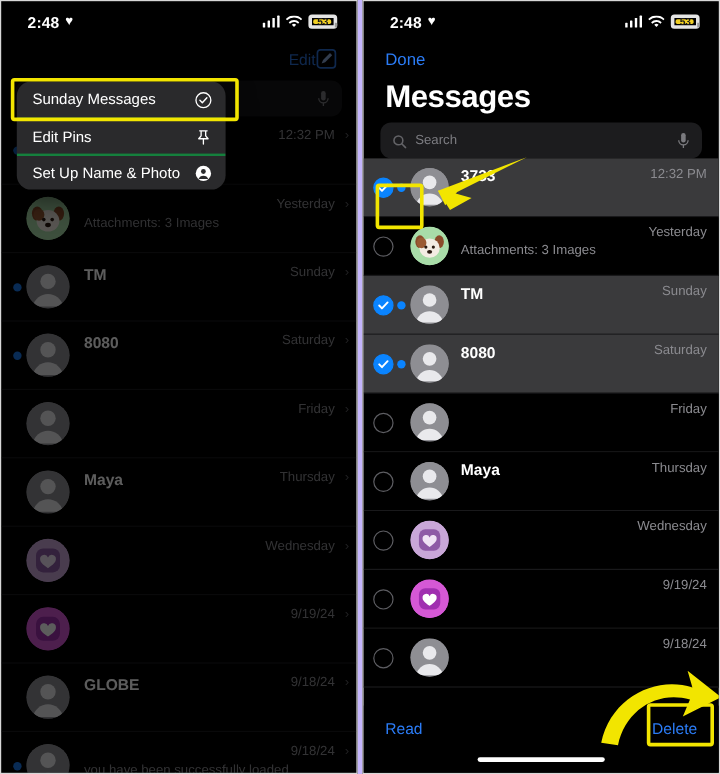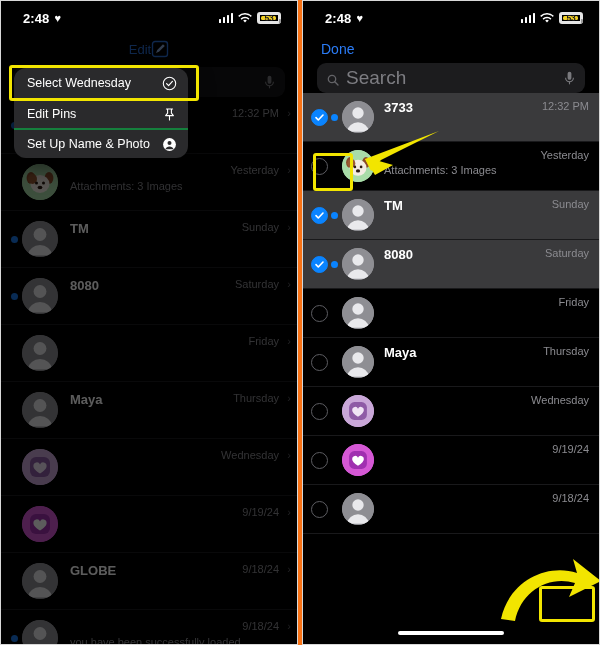--- a/index.html
+++ b/index.html
@@ -7,21 +7,21 @@
     width: 600px; height: 645px;
     background: #ffffff;
     font-family: "Liberation Sans", sans-serif;
     overflow: hidden;
   }
   .stage {
     position: relative;
     width: 600px; height: 645px;
     display: flex;
     gap: 4px;
-    background: #f97316;
+    background: #c4b5fd;
   }
   .panel {
     position: relative;
     width: 298px; height: 645px;
     background: #000000;
     overflow: hidden;
     border: 1px solid #d8d8d8;
   }
 
   
@@ -60,21 +60,21 @@
   }
   .battery .pct {
     position: relative; z-index: 2;
     font-size: 8.5px; font-weight: 700; color: #1a1a1a;
     letter-spacing: -0.2px;
   }
 
   
   .navrow {
     height: 28px; display: flex; align-items: center;
-    justify-content: center; padding: 0 16px;
+    justify-content: flex-end; padding: 0 16px;
   }
   .edit-link { font-size: 13px; color: #2b6fd6; }
   .compose-icon { width: 18px; height: 18px; }
 
   .dimmed { opacity: .36; }
 
   
   .bglist { position: absolute; left: 0; right: 0; top: 64px; bottom: 0; }
   .bg-search {
     margin: 2px 12px 0 12px; height: 30px;
@@ -155,21 +155,21 @@
   .r-title {
     padding: 2px 18px 6px 18px;
     font-size: 26px; font-weight: 800; color: #ffffff; letter-spacing: -0.4px;
   }
   .r-search {
     margin: 0 14px; height: 30px;
     background: #1c1c1e; border-radius: 9px;
     display: flex; align-items: center; gap: 7px;
     padding: 0 10px;
   }
-  .r-search .ph { flex: 1; font-size: 19px; color: #7d7d82; }
+  .r-search .ph { flex: 1; font-size: 11px; color: #7d7d82; }
   .search-icon { width: 12px; height: 12px; opacity: .65; }
 
   .rrow {
     position: relative;
     display: flex; align-items: center;
     height: 49px;
     padding-left: 8px;
     border-bottom: 1px solid #19191b;
     background: #000000;
   }
@@ -422,21 +422,21 @@
               <span class="lrow-sub">you have been successfully loaded</span>
               <span class="lrow-meta">9/18/24</span>
               <span class="chev">›</span>
             </span>
           </div>
         </div>
     </div>
 
     <div class="ctxmenu">
       <div class="ctxitem">
-        <span>Select Wednesday</span>
+        <span>Sunday Messages</span>
         <span class="ic">
           <svg width="15" height="15" viewBox="0 0 15 15">
               <circle cx="7.5" cy="7.5" r="6.2" fill="none" stroke="#fff" stroke-width="1.1"></circle>
               <path d="M4.6 7.6l2 2 3.8-4.2" fill="none" stroke="#fff" stroke-width="1.2" stroke-linecap="round" stroke-linejoin="round"></path>
             </svg>
         </span>
       </div>
       <div class="ctxitem">
         <span>Edit Pins</span>
         <span class="ic">
@@ -485,20 +485,21 @@
           <span class="fill"></span>
           <span class="pct">53</span>
         </span>
       </div>
     </div>
 
     <div class="r-done">
       <span>Done</span>
     </div>
 
+    <div class="r-title">Messages</div>
 
     <div class="r-search">
       <span class="search-icon">
         <svg width="12" height="12" viewBox="0 0 12 12">
             <circle cx="5" cy="5" r="3.7" fill="none" stroke="#8a8a8f" stroke-width="1.3"></circle>
             <path d="M7.8 7.8 11 11" stroke="#8a8a8f" stroke-width="1.3" stroke-linecap="round"></path>
           </svg>
       </span>
       <span class="ph">Search</span>
       <span class="mic-icon">
@@ -666,20 +667,24 @@
               <path d="M5.4 34.5a12.8 12.8 0 0 1 25.2 0z" fill="#e9e9ec"></path>
             </svg>
           </span>
           <span class="rrow-body">
             <span class="rrow-title"></span>
             <span class="rrow-meta">9/18/24</span>
           </span>
         </div>
       </div>
 
+    <div class="r-toolbar">
+      <span>Read</span>
+      <span>Delete</span>
+    </div>
     <div class="home-ind"></div>
 
     <div class="hl-box" style="left:10px; top:152px; width:40px; height:38px;"></div>
     <div class="hl-box" style="left:236px; top:585px; width:56px; height:36px;"></div>
 
     <svg class="arrow" style="left:32px; top:124px;" width="110" height="60" viewBox="0 0 110 60">
       <path d="M104 6 L44 36 L58 40 L40 50 L30 34 L44 36 Z" fill="#f2e500"></path>
       <path d="M104 6 L46 35 L36 46 L30 34 Z" fill="#f2e500"></path>
     </svg>
     <svg class="arrow" style="left:192px; top:552px;" width="110" height="70" viewBox="0 0 110 70">

